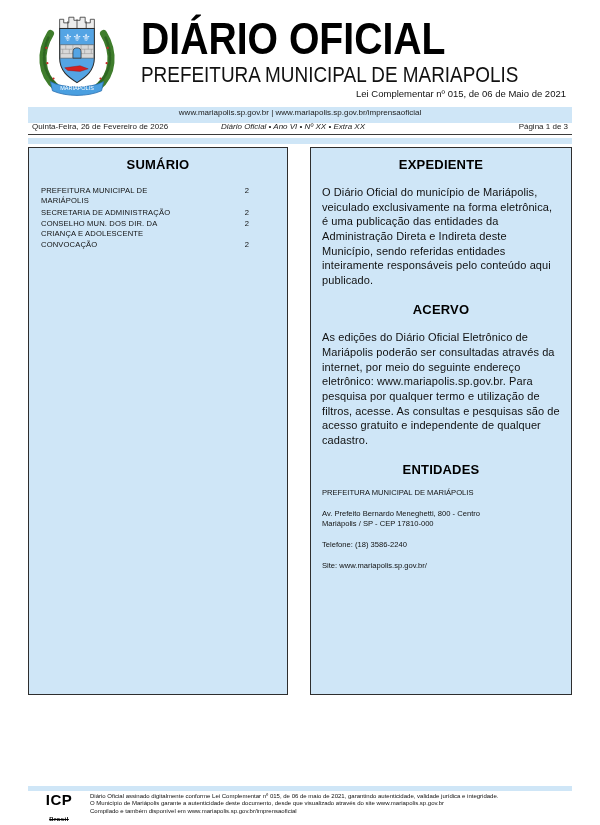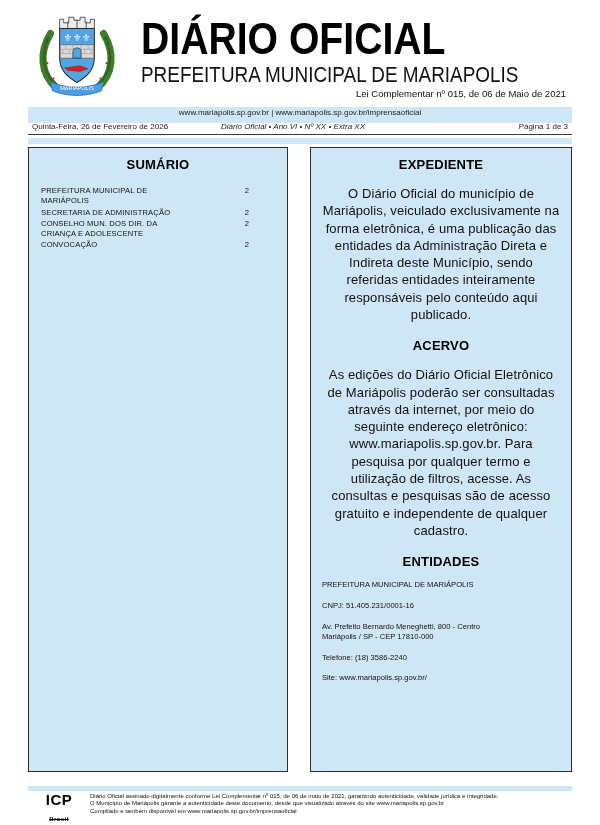--- a/index.html
+++ b/index.html
@@ -37,37 +37,37 @@
     border-bottom:1px solid #3c3c3c;
     font-size:8px; color:#222;
   }
   .daterow .dr-left  { position:absolute; left:4px;  top:3px; }
   .daterow .dr-center{ position:absolute; left:0; right:14px; top:3px; text-align:center;font-style:italic; }
   .daterow .dr-right { position:absolute; right:4px; top:3px; }
   .bar2 { position:absolute; left:28px; top:138px; width:544px; height:6px; background:var(--lb); }
 
   
   .box {
-    position:absolute; top:147px; height:625px;
+    position:absolute; top:147px; height:548px;
     background:var(--lb); border:1px solid #2e2e2e;
   }
   .box-left  { left:28px;  width:260px; }
   .box-right { left:310px; width:262px; }
   .box h2 {
     text-align:center; font-size:13px; font-weight:700; color:#000;
     margin-top:9px; letter-spacing:0.2px;
   }
   .toc { margin-top:14px; padding:0 12px; }
   .toc-row { display:flex; align-items:flex-start; font-size:7.6px; line-height:1.35; margin-bottom:1px; }
   .toc-label { width:132px; letter-spacing:0.15px; }
   .toc-page { margin-left:auto; margin-right:26px; }
 
   .box-right p {
-    font-size:13px; line-height:1.33; color:#111;
-    padding:0 11px; margin-top:13px; letter-spacing:0.1px;text-align:center;
+    font-size:11px; line-height:1.33; color:#111;
+    padding:0 11px; margin-top:13px; letter-spacing:0.1px;
   }
   .box-right h2.mid { margin-top:15px; }
   .ent { padding:0 11px; font-size:7.6px; line-height:1.3; }
   .ent .ent-line { margin-top:11px; }
   .ent .ent-addr2 { margin-top:0; }
 
   
   .footer-bar { position:absolute; left:28px; top:786px; width:544px; height:5px; background:var(--lb); }
   .footer { position:absolute; left:38px; top:792px; width:540px; display:flex; gap:10px; }
   .icp-logo { width:42px; flex:0 0 42px; text-align:center; color:#000; }
@@ -183,21 +183,20 @@
   <section class="box box-right">
     <h2>EXPEDIENTE</h2>
     <p>O Diário Oficial do município de Mariápolis, veiculado exclusivamente na forma eletrônica, é uma publicação das entidades da Administração Direta e Indireta deste Município, sendo referidas entidades inteiramente responsáveis pelo conteúdo aqui publicado.</p>
 
     <h2 class="mid">ACERVO</h2>
     <p>As edições do Diário Oficial Eletrônico de Mariápolis poderão ser consultadas através da internet, por meio do seguinte endereço eletrônico: www.mariapolis.sp.gov.br. Para pesquisa por qualquer termo e utilização de filtros, acesse. As consultas e pesquisas são de acesso gratuito e independente de qualquer cadastro.</p>
 
     <h2 class="mid">ENTIDADES</h2>
     <div class="ent">
       <div class="ent-line">PREFEITURA MUNICIPAL DE MARIÁPOLIS</div>
-      <div class="ent-line">CNPJ: 51.405.231/0001-16</div>
       <div class="ent-line">Av. Prefeito Bernardo Meneghetti, 800 - Centro</div>
       <div class="ent-addr2">Mariápolis / SP - CEP 17810-000</div>
       <div class="ent-line">Telefone: (18) 3586-2240</div>
       <div class="ent-line">Site: www.mariapolis.sp.gov.br/</div>
     </div>
   </section>
 
   <div class="footer-bar"></div>
   <div class="footer">
     <div class="icp-logo">

